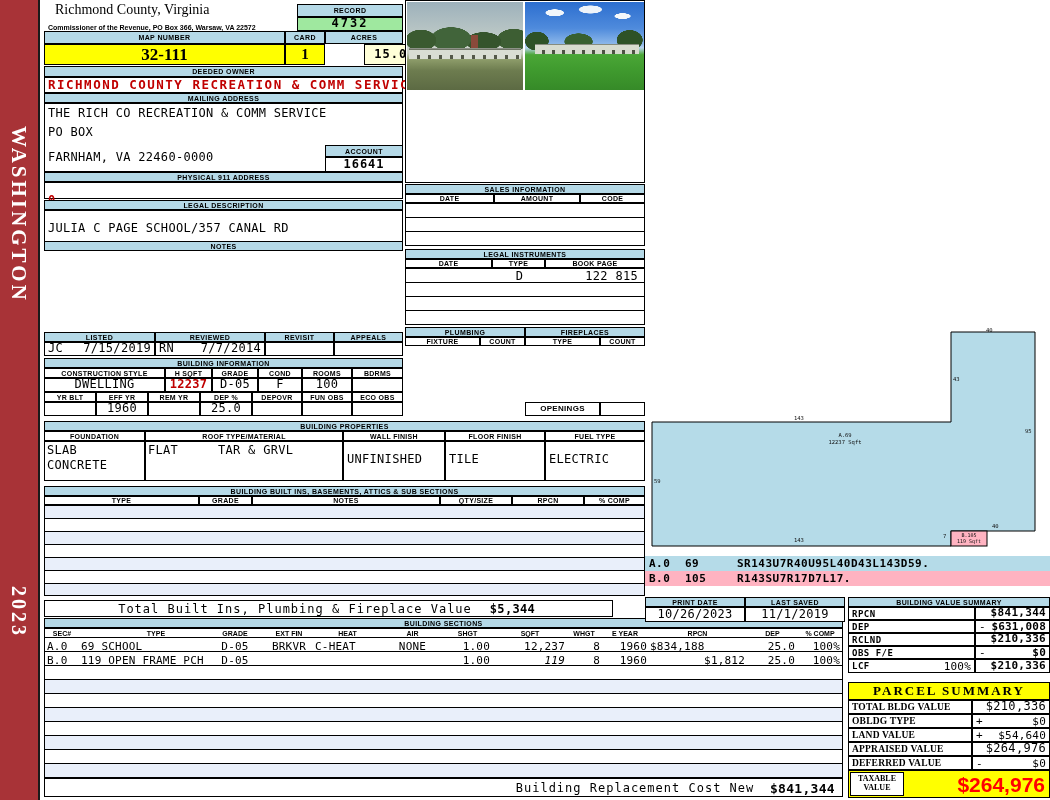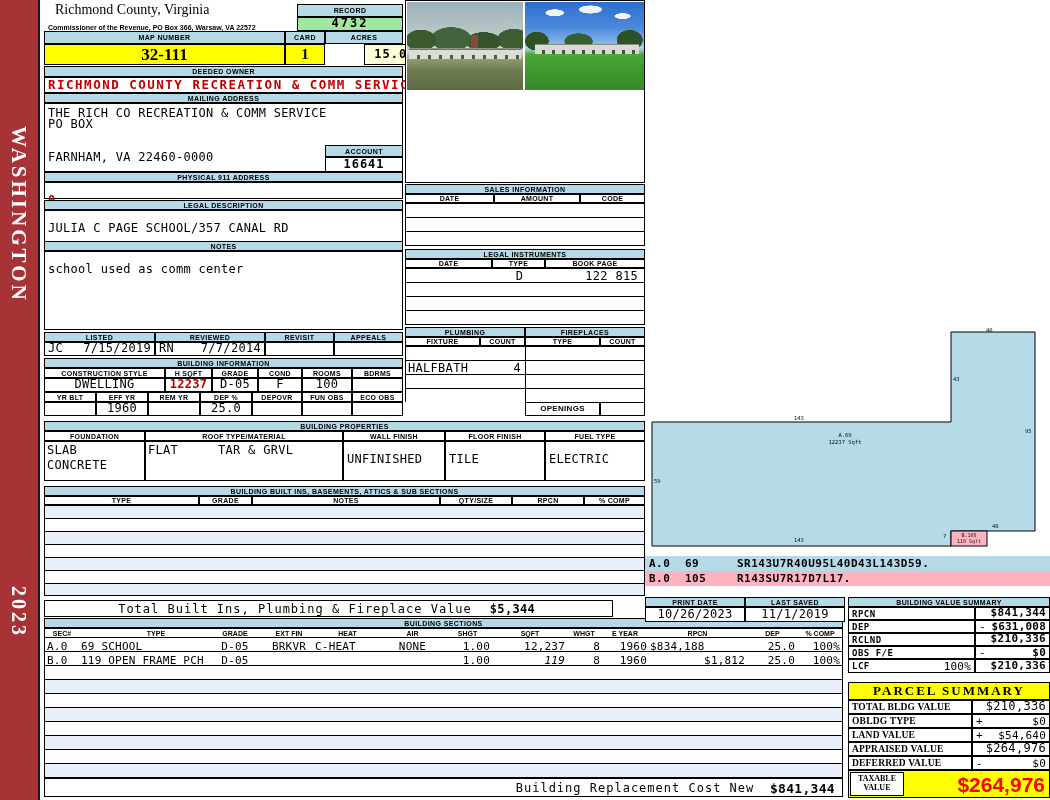--- a/index.html
+++ b/index.html
@@ -61,34 +61,33 @@
   <div class="cell ac serif" style="left:44px;top:44px;width:241px;height:21px;background:#ffff00;font-size:17px;font-weight:bold;">32-111</div>
   <div class="cell ac serif" style="left:285px;top:44px;width:40px;height:21px;background:#ffff00;font-size:15px;font-weight:bold;">1</div>
   <div class="cell ac v vb" style="left:325px;top:44px;width:78px;height:21px;background:#ffffd8;letter-spacing:1px;margin-left:39px;">15.0000</div>
 
   <div class="hdr" style="left:44px;top:66px;width:359px;height:11px;">DEEDED OWNER</div>
   <div class="cell v vb red" style="left:44px;top:77px;width:359px;height:16px;letter-spacing:1.5px;font-size:12.5px;">RICHMOND COUNTY RECREATION &amp; COMM SERVICE</div>
 
   <div class="hdr" style="left:44px;top:93px;width:359px;height:10px;">MAILING ADDRESS</div>
   <div class="cell at" style="left:44px;top:103px;width:359px;height:69px;">
     <span class="abs v" style="left:3px;top:3px;">THE RICH CO RECREATION &amp; COMM SERVICE</span>
-    <span class="abs v" style="left:3px;top:14px;">PO BOX</span>
+    <span class="abs v" style="left:3px;top:22px;">PO BOX</span>
     <span class="abs v" style="left:3px;top:47px;">FARNHAM, VA 22460-0000</span>
   </div>
   <div class="hdr" style="left:325px;top:145px;width:78px;height:12px;">ACCOUNT</div>
   <div class="cell ac v vb" style="left:325px;top:157px;width:78px;height:15px;letter-spacing:1px;">16641</div>
 
   <div class="hdr" style="left:44px;top:172px;width:359px;height:10px;">PHYSICAL 911 ADDRESS</div>
   <div class="cell v vb red at" style="left:44px;top:182px;width:359px;height:17px;">0</div>
 
   <div class="hdr" style="left:44px;top:200px;width:359px;height:10px;">LEGAL DESCRIPTION</div>
   <div class="cell v at" style="left:44px;top:210px;width:359px;height:37px;">JULIA C PAGE SCHOOL/357 CANAL RD</div>
 
   <div class="hdr" style="left:44px;top:241px;width:359px;height:10px;">NOTES</div>
-  <div class="cell v at" style="left:44px;top:251px;width:359px;height:79px;">school used as comm center</div>
 
   <div class="hdr" style="left:44px;top:332px;width:111px;height:10px;">LISTED</div>
   <div class="hdr" style="left:155px;top:332px;width:110px;height:10px;">REVIEWED</div>
   <div class="hdr" style="left:265px;top:332px;width:69px;height:10px;">REVISIT</div>
   <div class="hdr" style="left:334px;top:332px;width:69px;height:10px;">APPEALS</div>
   <div class="cell" style="left:44px;top:342px;width:111px;height:14px;justify-content:space-between;">
     <span class="v">JC</span>
     <span class="v">7/15/2019</span>
   </div>
   <div class="cell" style="left:155px;top:342px;width:110px;height:14px;justify-content:space-between;">
@@ -181,30 +180,20 @@
     <div class="rowline" style="left:0;top:28px;width:238px;height:14px;"></div>
     <div class="rowline" style="left:0;top:42px;width:238px;height:13px;border-bottom:none;"></div>
   </div>
 
   <div class="hdr" style="left:405px;top:327px;width:120px;height:10px;">PLUMBING</div>
   <div class="hdr" style="left:525px;top:327px;width:120px;height:10px;">FIREPLACES</div>
   <div class="ch" style="left:405px;top:337px;width:75px;height:9px;">FIXTURE</div>
   <div class="ch" style="left:480px;top:337px;width:45px;height:9px;">COUNT</div>
   <div class="ch" style="left:525px;top:337px;width:75px;height:9px;">TYPE</div>
   <div class="ch" style="left:600px;top:337px;width:45px;height:9px;">COUNT</div>
-  <div class="abs" style="left:405px;top:346px;width:240px;height:56px;border:1px solid #000;">
-    <div class="rowline" style="left:0;top:0;width:238px;height:14px;"></div>
-    <div class="rowline" style="left:0;top:14px;width:238px;height:14px;">
-      <span class="abs v" style="left:2px;top:1px;">HALFBATH</span>
-      <span class="abs v" style="left:60px;top:1px;width:55px;text-align:right;">4</span>
-    </div>
-    <div class="rowline" style="left:0;top:28px;width:238px;height:14px;"></div>
-    <div class="rowline" style="left:0;top:42px;width:238px;height:13px;border-bottom:none;"></div>
-    <div class="abs" style="left:119px;top:0;width:1px;height:55px;background:#000;"></div>
-  </div>
   <div class="ch" style="left:525px;top:402px;width:75px;height:14px;font-size:8px;">OPENINGS</div>
   <div class="cell" style="left:600px;top:402px;width:45px;height:14px;"></div>
 
   <div class="hdr" style="left:44px;top:421px;width:601px;height:10px;">BUILDING PROPERTIES</div>
   <div class="ch" style="left:44px;top:431px;width:101px;height:10px;">FOUNDATION</div>
   <div class="ch" style="left:145px;top:431px;width:198px;height:10px;">ROOF TYPE/MATERIAL</div>
   <div class="ch" style="left:343px;top:431px;width:102px;height:10px;">WALL FINISH</div>
   <div class="ch" style="left:445px;top:431px;width:100px;height:10px;">FLOOR FINISH</div>
   <div class="ch" style="left:545px;top:431px;width:100px;height:10px;">FUEL TYPE</div>
   <div class="cell at" style="left:44px;top:441px;width:101px;height:40px;">

